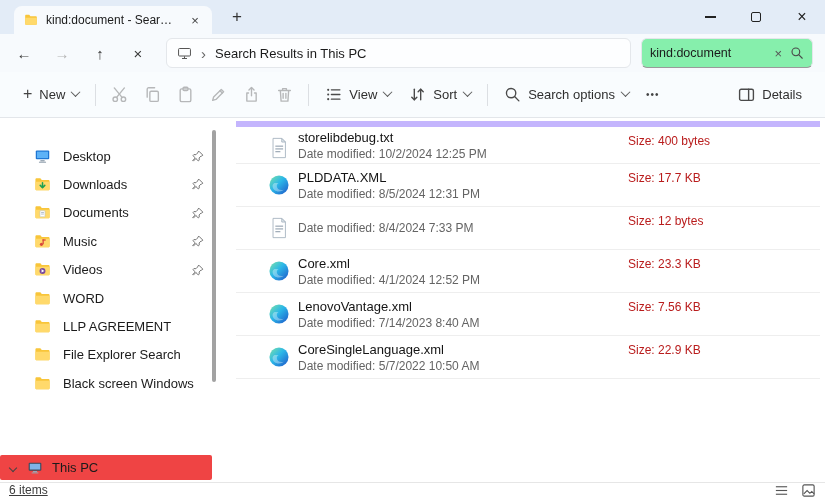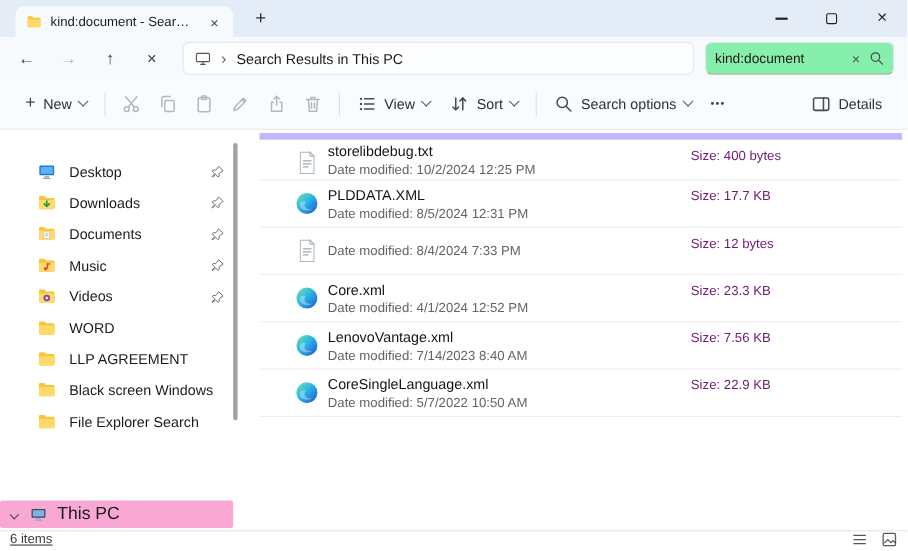--- a/index.html
+++ b/index.html
@@ -60,34 +60,34 @@
 
   
   .bodyarea { display:flex; height:364px; flex-shrink:0; background:#fff; }
 
   
   .sidebar { width:222px; position:relative; padding-top:24px; flex-shrink:0; }
   .side-item { height:28.4px; display:flex; align-items:center; padding-left:30px; gap:12px; font-size:13px; position:relative; border-radius:4px; margin:0 6px 0 4px; }
   .side-item .pin { position:absolute; right:12px; top:8px; }
   .icon16 { width:17px; height:17px; flex-shrink:0; display:block; }
   .thispc-row {
-    position:absolute; bottom:2px; left:0; width:212px; height:25px; background:#f9a8d4;
-    display:flex; align-items:center; gap:9px; padding-left:10px; font-size:16px; border-radius:2px;
+    position:absolute; bottom:2px; left:0; width:212px; height:25px; background:#ef4444;
+    display:flex; align-items:center; gap:9px; padding-left:10px; font-size:13px; border-radius:2px;
   }
   .tree-chev { width:6px; height:6px; border-right:1.2px solid #444; border-bottom:1.2px solid #444; transform:rotate(45deg); margin-right:2px; }
   .side-scrollbar { position:absolute; right:6px; top:12px; width:4px; height:252px; background:#a2a2a2; border-radius:2px; }
 
   
   .main { flex:1; padding-top:3px; position:relative; overflow:hidden; }
   .file-row { height:43px; margin-left:14px; margin-right:5px; border-bottom:1px solid #eeeeee; position:relative; padding-left:62px; display:flex; flex-direction:column; justify-content:center; }
   .file-row:first-child { border-top:6px solid #c4b5fd; }
   .file-icon { position:absolute; left:32px; top:10px; width:22px; height:22px; }
   .file-name { font-size:13px; color:#141414; line-height:17px; }
   .file-date { font-size:12px; color:#646464; line-height:16px; }
-  .file-size { position:absolute; left:392px; top:7px; font-size:12px; color:#701a75; }
+  .file-size { position:absolute; left:392px; top:7px; font-size:12px; color:#b91c1c; }
 
   
   .statusbar { height:19px; border-top:1px solid #e6e6e6; background:#fff; display:flex; padding:0 9px; font-size:12px; color:#3c3c3c; flex-shrink:0;text-decoration:underline; }
   .statusbar .spacer { flex:1; }
   .status-icon { width:15px; height:15px; margin-left:12px; stroke:#555; fill:none; stroke-width:1.2; }
 </style>
 </head>
 <body>
 
 <svg width="0" height="0" style="position:absolute" aria-hidden="true">
@@ -339,28 +339,28 @@
         <svg class="icon16" viewBox="0 0 24 24">
             <use href="#folderShape"></use>
           </svg>
         <span>LLP AGREEMENT</span>
       </div>
 
       <div class="side-item">
         <svg class="icon16" viewBox="0 0 24 24">
             <use href="#folderShape"></use>
           </svg>
+        <span>File Explorer Search</span>
+      </div>
+
+      <div class="side-item">
+        <svg class="icon16" viewBox="0 0 24 24">
+            <use href="#folderShape"></use>
+          </svg>
         <span>Black screen Windows</span>
-      </div>
-
-      <div class="side-item">
-        <svg class="icon16" viewBox="0 0 24 24">
-            <use href="#folderShape"></use>
-          </svg>
-        <span>File Explorer Search</span>
       </div>
 
       <div class="side-scrollbar"></div>
 
       <div class="thispc-row">
         <span class="tree-chev"></span>
         <svg class="icon16" viewBox="0 0 24 24" style="width:16px;height:16px">
           <rect x="2.5" y="4" width="19" height="12" rx="1.5" fill="#3c4859"></rect>
           <rect x="4.2" y="5.7" width="15.6" height="8.6" fill="#7fb3e8"></rect>
           <rect x="9" y="16.5" width="6" height="1.8" fill="#9aa7b4"></rect>

